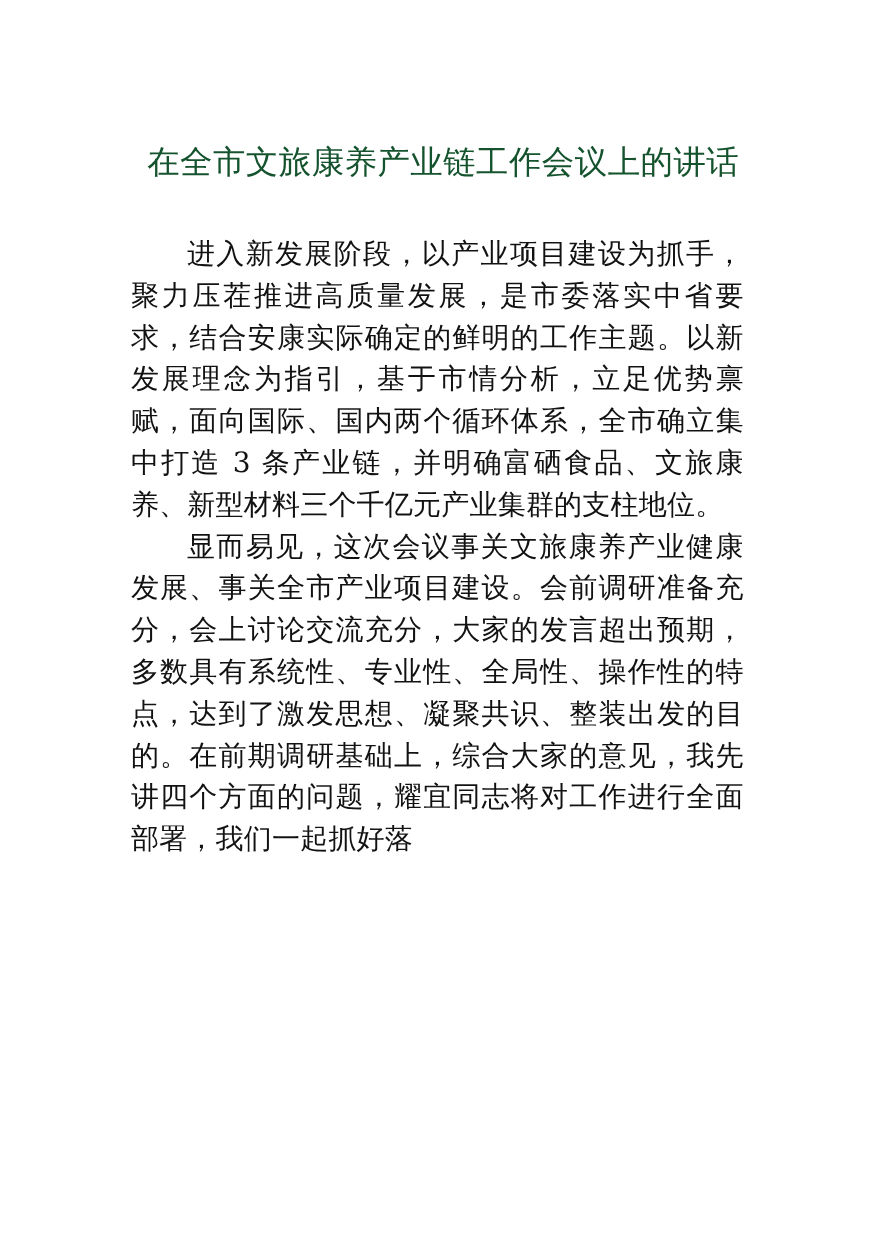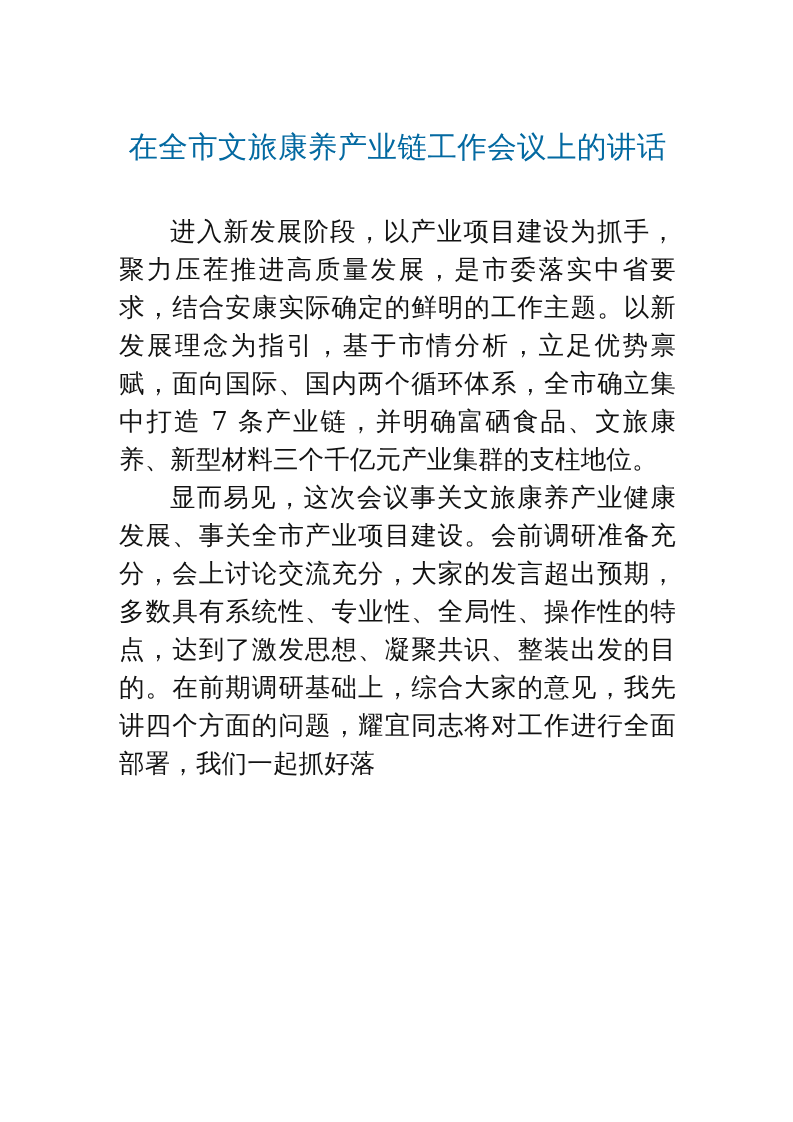--- a/index.html
+++ b/index.html
@@ -23,22 +23,22 @@
     left: 119px;
     top: 126px;
     width: 557px;
   }
 
   .doc-title {
     font-family: "DejaVu Serif", "Liberation Serif", serif;
     font-size: 29.5px;
     line-height: 42px;
     font-weight: 400;
-    color: #0369a1;
-    text-align: center;
+    color: #14532d;
+    text-align: right;
     letter-spacing: 0.4px;
     margin: 0 0 0 0;
     padding: 0 4px;
   }
 
   .title-spacer {
     height: 44px;
   }
 
   .doc-paragraph {
@@ -61,19 +61,19 @@
 </head>
 <body>
 
 <div class="page">
   <div class="doc-body">
 
     <h1 class="doc-title">在全市文旅康养产业链工作会议上的讲话</h1>
 
     <div class="title-spacer"></div>
 
-    <p class="doc-paragraph">进入新发展阶段，以产业项目建设为抓手，聚力压茬推进高质量发展，是市委落实中省要求，结合安康实际确定的鲜明的工作主题。以新发展理念为指引，基于市情分析，立足优势禀赋，面向国际、国内两个循环体系，全市确立集中打造 7 条产业链，并明确富硒食品、文旅康养、新型材料三个千亿元产业集群的支柱地位。</p>
+    <p class="doc-paragraph">进入新发展阶段，以产业项目建设为抓手，聚力压茬推进高质量发展，是市委落实中省要求，结合安康实际确定的鲜明的工作主题。以新发展理念为指引，基于市情分析，立足优势禀赋，面向国际、国内两个循环体系，全市确立集中打造 3 条产业链，并明确富硒食品、文旅康养、新型材料三个千亿元产业集群的支柱地位。</p>
 
 
     <p class="doc-paragraph">显而易见，这次会议事关文旅康养产业健康发展、事关全市产业项目建设。会前调研准备充分，会上讨论交流充分，大家的发言超出预期，多数具有系统性、专业性、全局性、操作性的特点，达到了激发思想、凝聚共识、整装出发的目的。在前期调研基础上，综合大家的意见，我先讲四个方面的问题，耀宜同志将对工作进行全面部署，我们一起抓好落</p>
 
   </div>
 </div>
 
 </body></html>

